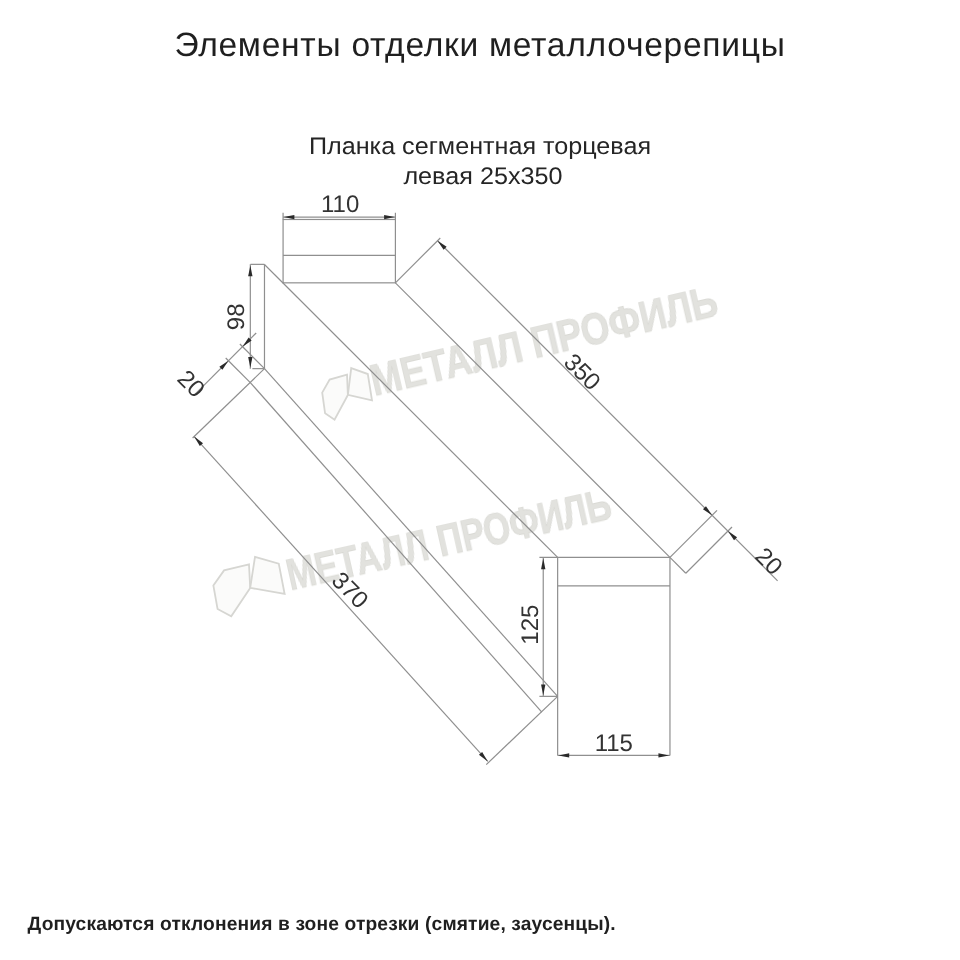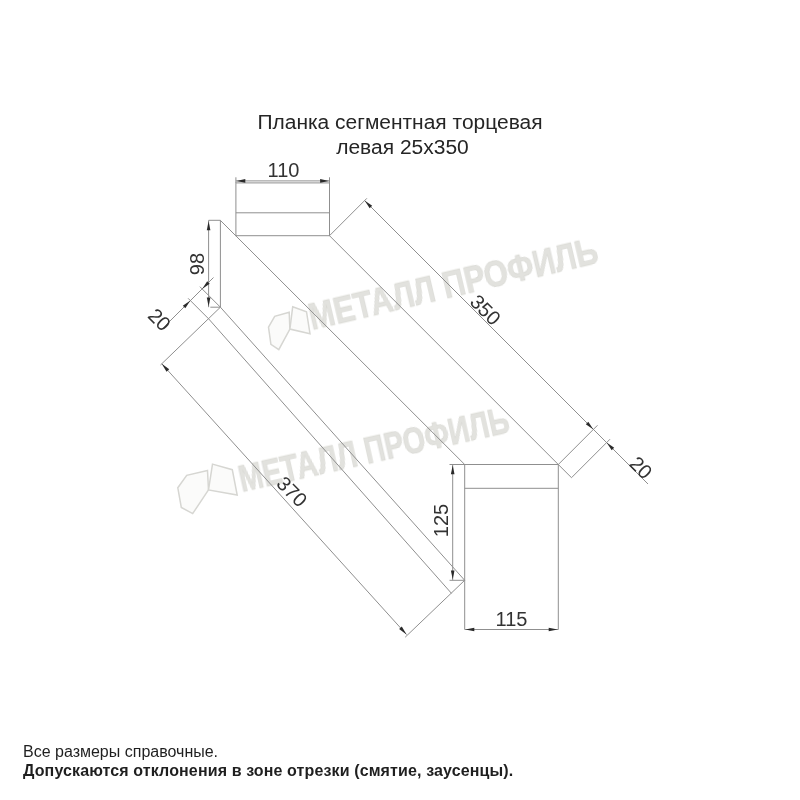--- a/index.html
+++ b/index.html
@@ -4,20 +4,21 @@
 <style>
   html,body{margin:0;padding:0;background:#ffffff;}
   #page{position:relative;width:800px;height:800px;background:#fff;overflow:hidden;
         font-family:"Liberation Sans", sans-serif;}
   .t{position:absolute;white-space:nowrap;}
 </style>
 </head>
 <body>
 <div id="page">
 
+  <div class="t" id="title" style="left:0;top:22px;width:800px;text-align:center;font-size:28px;color:#1f1f1f;letter-spacing:0.6px;">Элементы отделки металлочерепицы</div>
 
   <div class="t" id="sub1" style="left:0;top:111px;width:800px;text-align:center;font-size:20px;color:#252525;transform:scaleX(1.048);">Планка сегментная торцевая</div>
 
   <div class="t" id="sub2" style="left:0;top:136px;width:805px;text-align:center;font-size:20px;color:#252525;transform:scaleX(1.05);">левая 25х350</div>
 
   <svg id="draw" width="800" height="800" viewBox="0 0 800 800" style="position:absolute;left:0;top:0;">
     <defs>
         <filter id="soft" x="-20%" y="-20%" width="140%" height="140%">
           <feGaussianBlur stdDeviation="0.55"></feGaussianBlur>
         </filter>
@@ -136,16 +137,15 @@
       <text transform="translate(287,496.5) rotate(45)">370</text>
 
       <text transform="translate(448,520.5) rotate(-90)">125</text>
 
       <text x="511.5" y="626">115</text>
 
       <text transform="translate(636,472.5) rotate(45)">20</text>
     </g>
   </svg>
 
-  <div class="t" style="left:23px;top:743px;font-size:16px;color:#1f1f1f;">Все размеры справочные.</div>
 
   <div class="t" style="left:23px;top:762px;font-size:16px;color:#1f1f1f;letter-spacing:0.12px;font-weight:bold;">Допускаются отклонения в зоне отрезки (смятие, заусенцы).</div>
 </div>
 
 </body></html>

